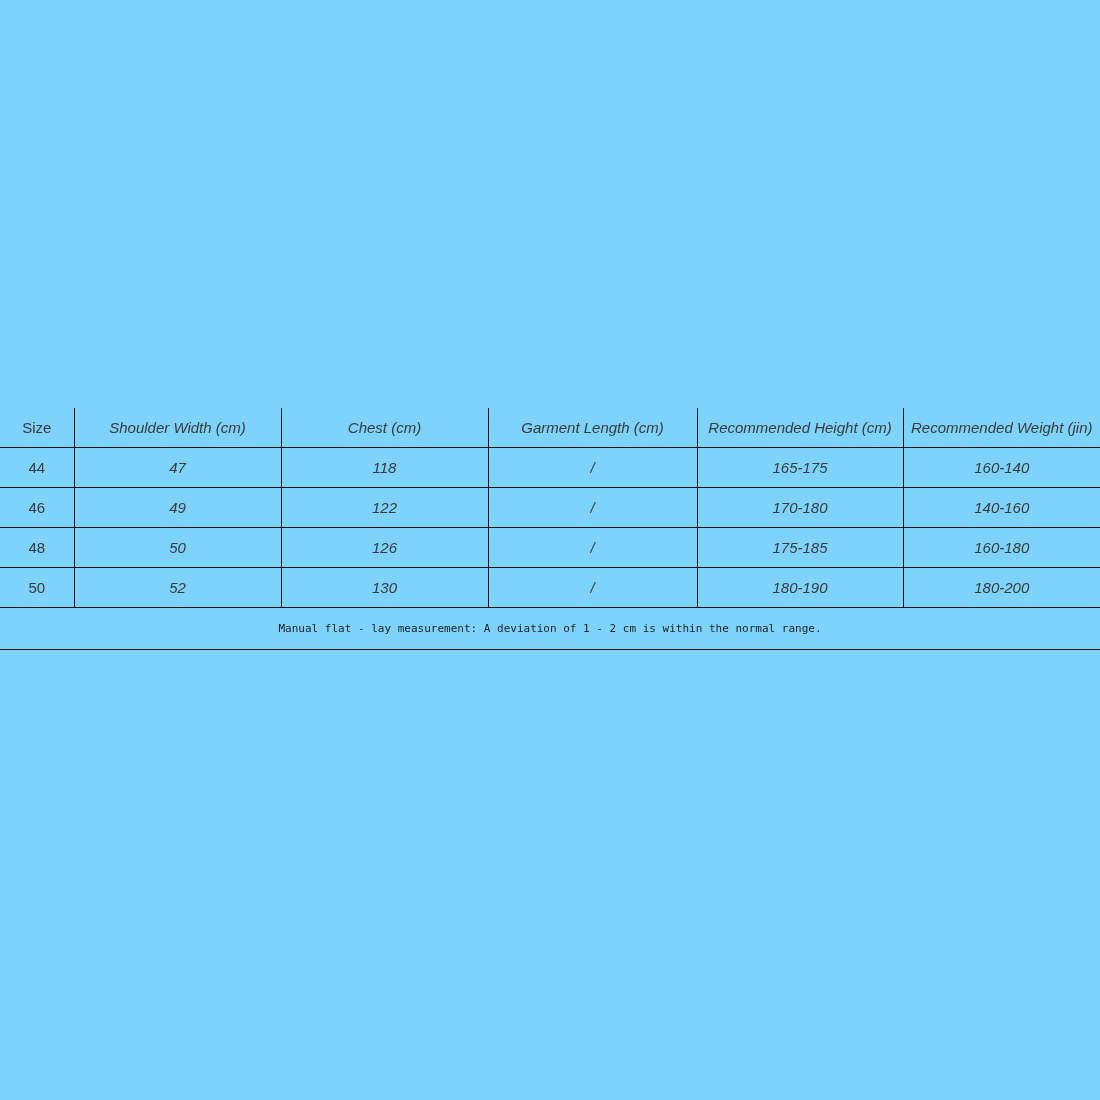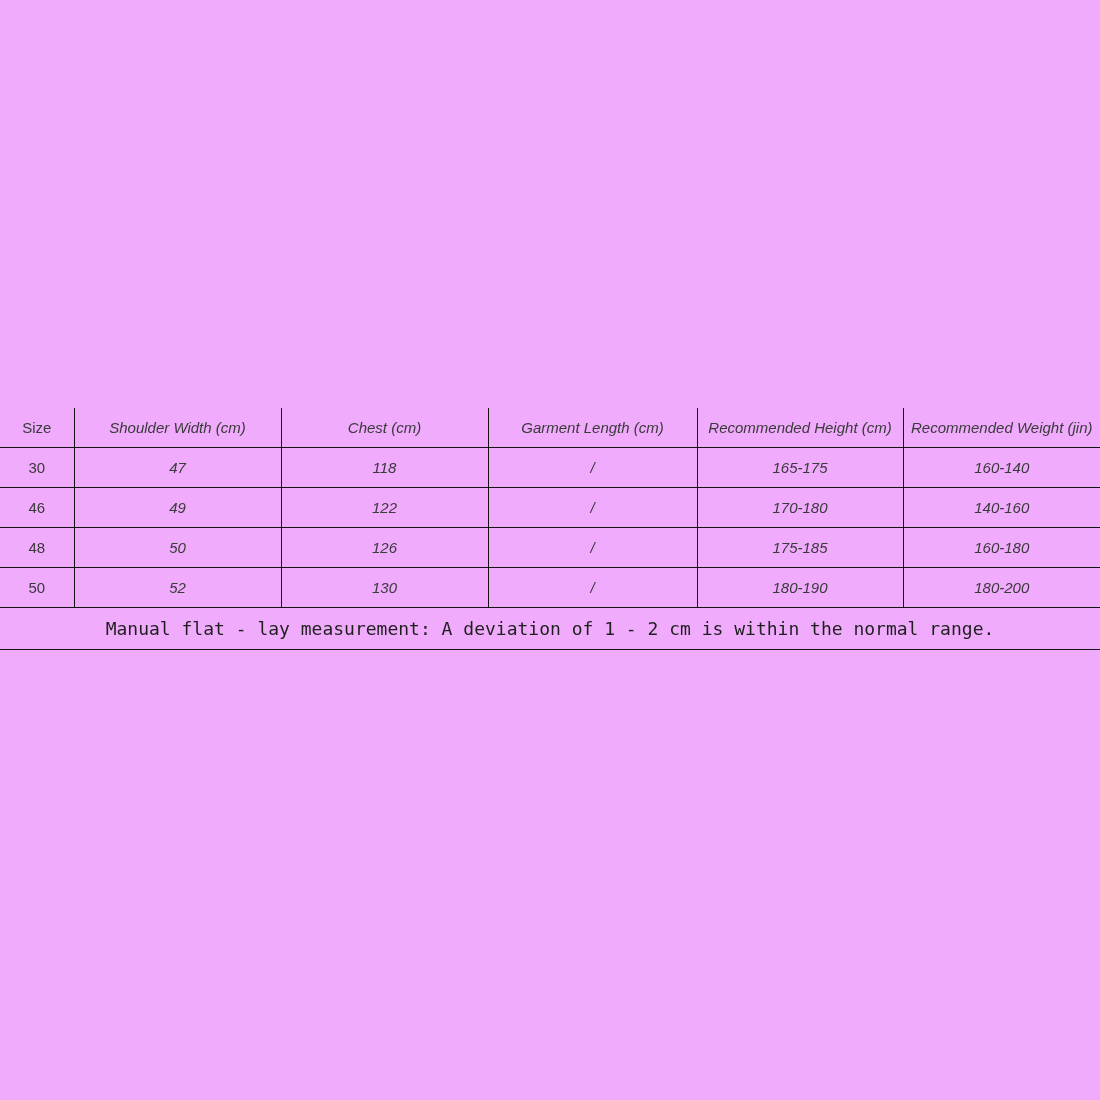--- a/index.html
+++ b/index.html
@@ -10,21 +10,21 @@
     width: 1100px;
     height: 1100px;
     background: #ffffff;
     font-family: "Liberation Sans", sans-serif;
     overflow: hidden;
     position: relative;
   }
   .canvas {
     position: absolute;
     inset: 0;
-    background: #f0abfc;
+    background: #7dd3fc;
   }
   table.size-table {
     position: absolute;
     top: 408px;
     left: 0;
     width: 1100px;
     border-collapse: collapse;
     table-layout: fixed;
     color: #3a3a3a;
     font-size: 15px;
@@ -53,21 +53,21 @@
   }
   .size-table th + th,
   .size-table tbody tr.data-row td + td {
     border-left: 1.6px solid #141414;
     font-style: italic;
   }
   .size-table tr.footnote-row td {
     height: 41px;
     border-left: none;
     font-family: "DejaVu Sans Mono", "Liberation Mono", monospace;
-    font-size: 18px;
+    font-size: 11px;
     color: #1f1f1f;
     letter-spacing: 0px;
   }
 </style>
 </head>
 <body>
 
 <div class="canvas">
   <table class="size-table">
     <colgroup>
@@ -83,21 +83,21 @@
         <th>Size</th>
         <th>Shoulder Width (cm)</th>
         <th>Chest (cm)</th>
         <th>Garment Length (cm)</th>
         <th>Recommended Height (cm)</th>
         <th>Recommended Weight (jin)</th>
       </tr>
     </thead>
     <tbody>
       <tr class="data-row">
-        <td>30</td>
+        <td>44</td>
         <td>47</td>
         <td>118</td>
         <td>/</td>
         <td>165-175</td>
         <td>160-140</td>
       </tr>
       <tr class="data-row">
         <td>46</td>
         <td>49</td>
         <td>122</td>

